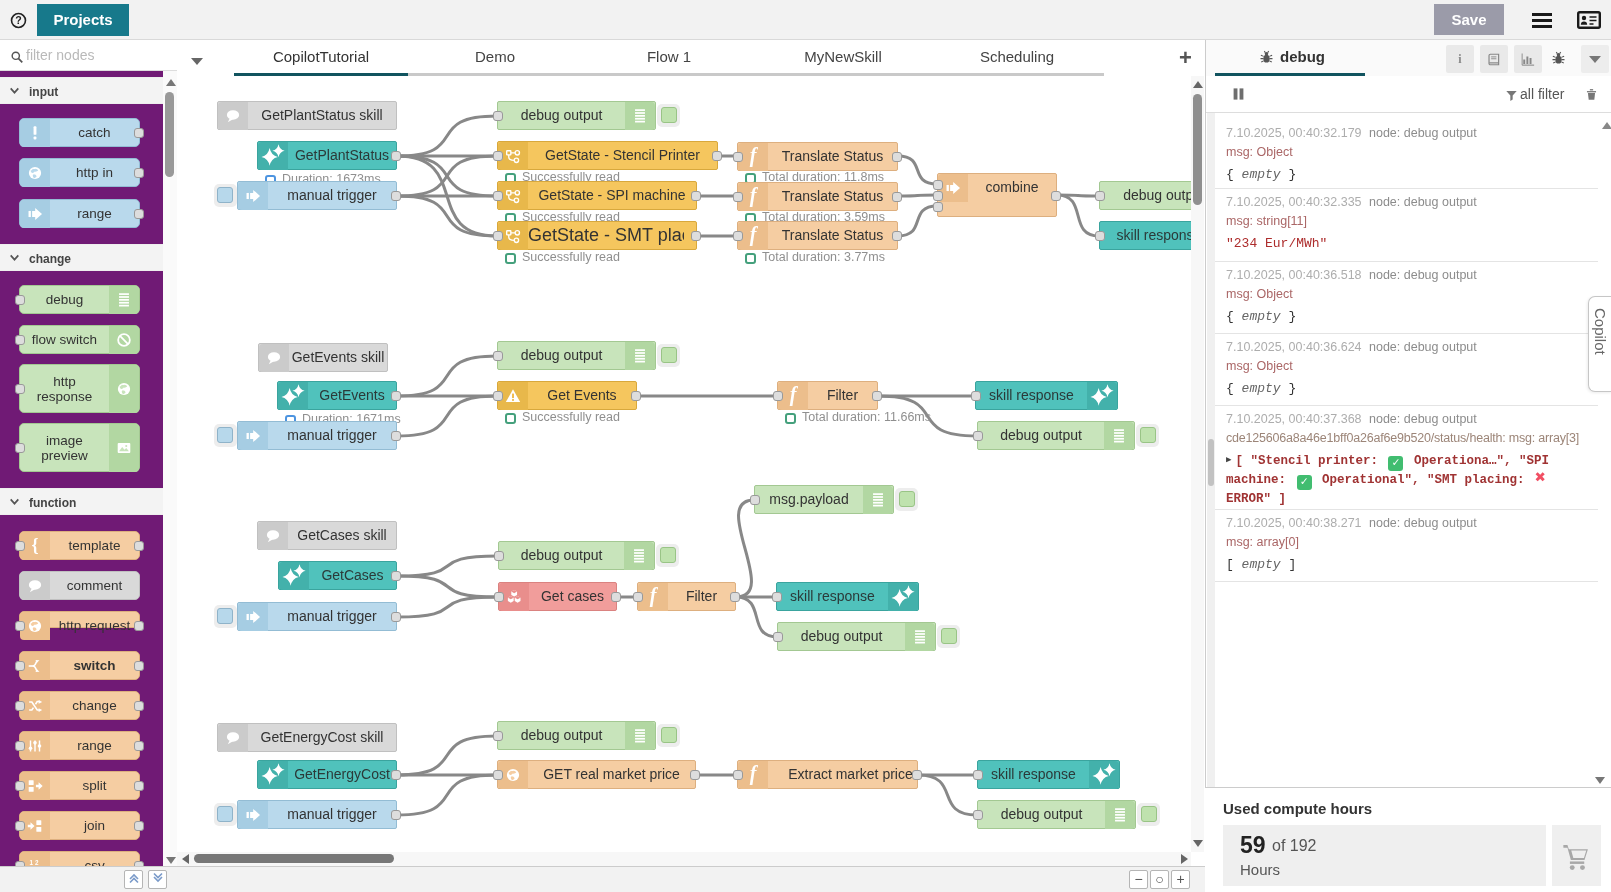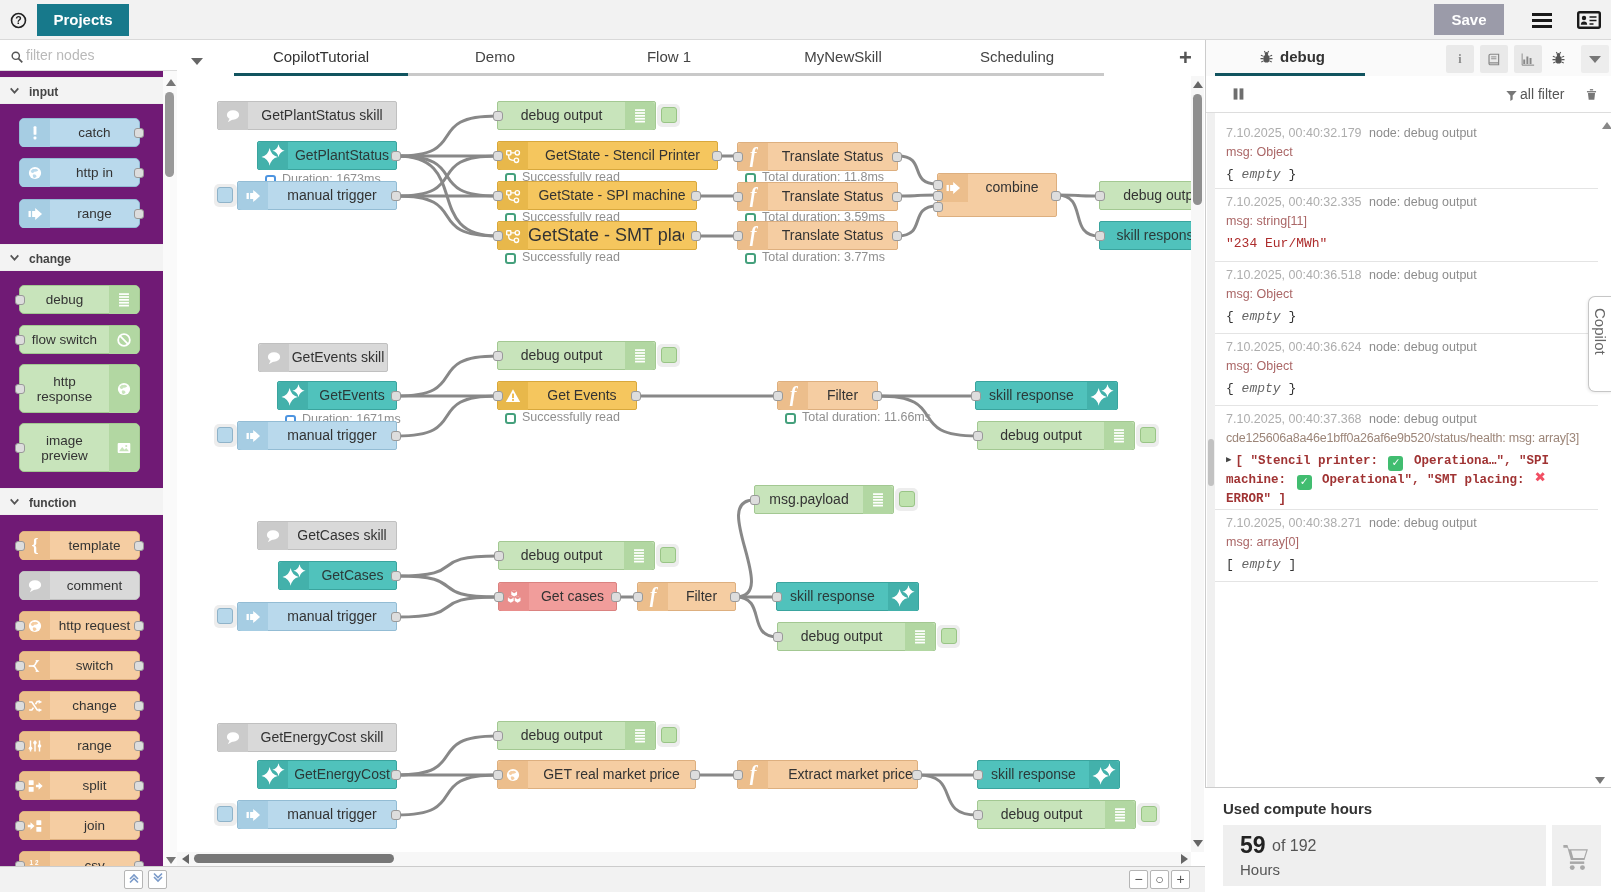--- a/index.html
+++ b/index.html
@@ -191,21 +191,21 @@
       </div>
       <div class="pnd" style="top:500px;left:19px;width:121px;height:29px;background:#d9d9d9;border-color:#c0c0c0">
         <span class="nic" style="left:0;background:#cbcbcb;border-radius:4px 0 0 4px;height:28px">
           <svg width="18" height="18" viewBox="0 0 20 20">
             <ellipse cx="10" cy="8.8" rx="6.8" ry="5.3" fill="#fff"></ellipse>
             <path fill="#fff" d="M6.5 12.5 L4.2 17 L10 13.5Z"></path>
           </svg>
         </span>
         <span class="plb" style="padding-left:30px;line-height:28px;">comment</span>
       </div>
-      <div class="pnd" style="top:540px;left:19px;width:121px;height:29px;background:#f5cda2;border-color:#ddaf7f">
+      <div class="pnd" style="top:540px;left:19px;width:121px;height:17px;background:#f5cda2;border-color:#ddaf7f">
         <span class="nic" style="left:0;background:#ecbe8c;border-radius:4px 0 0 4px;height:28px">
           <svg width="18" height="18" viewBox="0 0 20 20">
             <circle cx="10" cy="10" r="6.8" fill="#fff"></circle>
             <path fill="#f5cda2" d="M5 7.5q2-.6 2.5-2.2Q9.6 6 10.5 5.2q2.4.3 3.1 2-1.6 1.6-3.8 1.2-1.4 2-3.5 1.4Q5.5 8.6 5 7.5ZM8.5 11.5q2.6.2 3.4 2-1 1.8-3 2.3-1.6-1.4-1.4-3.2Z"></path>
           </svg>
         </span>
         <span class="plb" style="padding-left:30px;line-height:28px;">http request</span>
         <i class="port" style="left:-5px;top:9px"></i>
         <i class="port" style="right:-5px;top:9px"></i>
       </div>
@@ -214,21 +214,21 @@
           <svg width="18" height="18" viewBox="0 0 20 20">
             <g fill="none" stroke="#fff" stroke-width="1.8">
               <path d="M3 10h4"></path>
               <path d="M7 10q3 0 4-3.2l1-2"></path>
               <path d="M7 10q3 0 4 3.2l1 2"></path>
             </g>
             <path fill="#fff" d="M10.6 3.2 15 3.6l-3.2 3.1Z"></path>
             <path fill="#fff" d="M10.6 16.8 15 16.4l-3.2-3.1Z"></path>
           </svg>
         </span>
-        <span class="plb" style="padding-left:30px;line-height:28px;">switch</span>
+        <span class="plb" style="padding-left:30px;line-height:28px;font-weight:bold;">switch</span>
         <i class="port" style="left:-5px;top:9px"></i>
         <i class="port" style="right:-5px;top:9px"></i>
       </div>
       <div class="pnd" style="top:620px;left:19px;width:121px;height:29px;background:#f5cda2;border-color:#ddaf7f">
         <span class="nic" style="left:0;background:#ecbe8c;border-radius:4px 0 0 4px;height:28px">
           <svg width="18" height="18" viewBox="0 0 20 20">
             <g fill="none" stroke="#fff" stroke-width="1.8">
               <path d="M3.5 5.5h3l6 9h3"></path>
               <path d="M3.5 14.5h3l1.8-2.7"></path>
               <path d="M10.5 8l2-3h3"></path>

